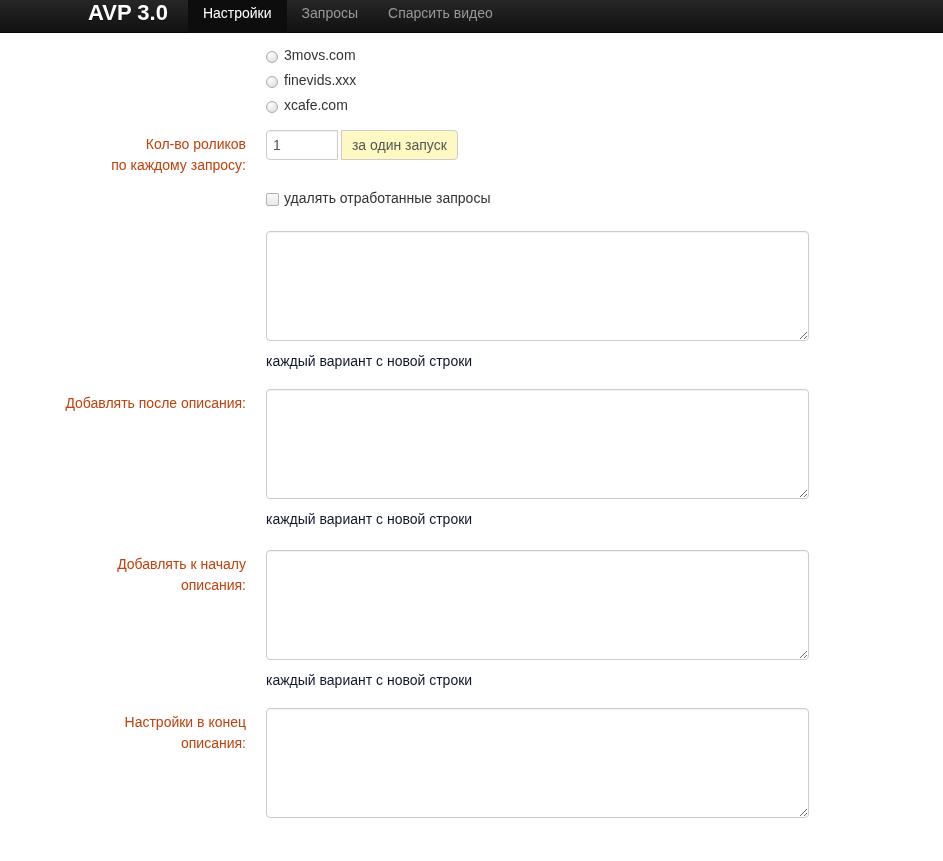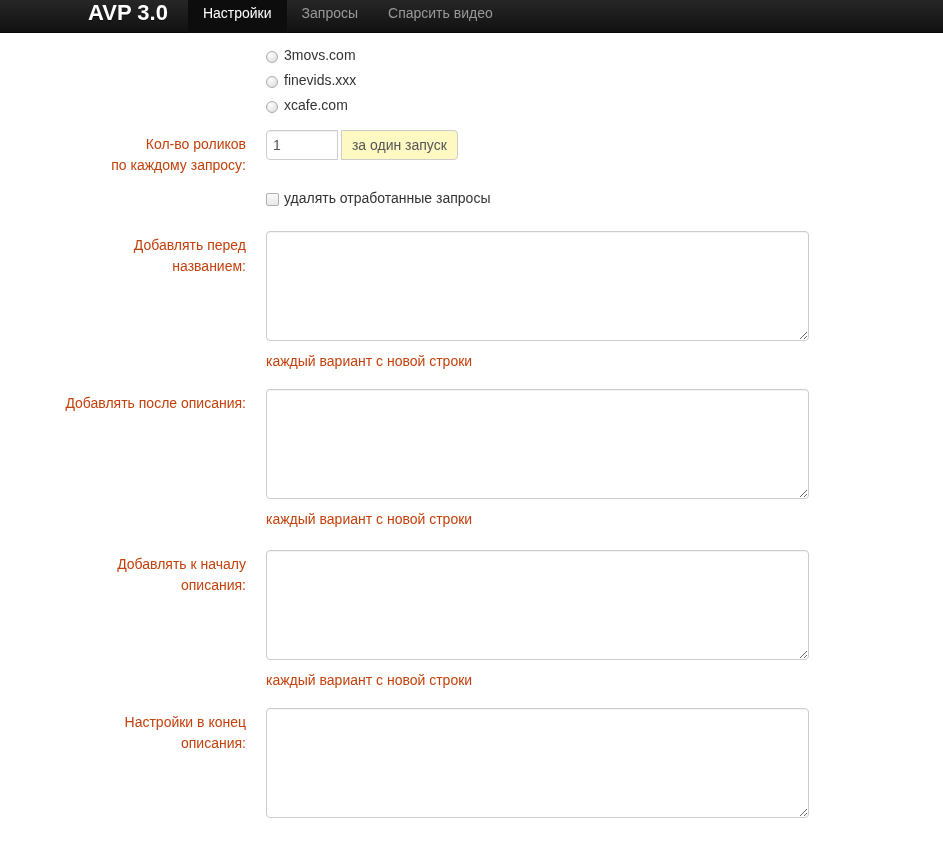--- a/index.html
+++ b/index.html
@@ -148,21 +148,21 @@
     font-family: "Liberation Sans", sans-serif;
     font-size: 14px;
     color: #555555;
     resize: both;
     outline: none;
     display: block;
     background: #ffffff;
   }
   .hint {
     margin-top: 12px;
-    color: #c2410c;
+    color: #0f172a;
     line-height: 16px;
   }
 </style>
 </head>
 <body>
 
 <div class="navbar">
   <div class="navbar-inner">
     <span class="brand">AVP 3.0</span>
     <ul class="nav">
@@ -208,22 +208,20 @@
   </div>
 
   <div class="group checkbox-group">
     <label class="check-row">
       <span class="checkbox-box"></span>
       <span>удалять отработанные запросы</span>
     </label>
   </div>
 
   <div class="group ta-group-1">
-    <div class="control-label">Добавлять перед
-названием:</div>
     <div class="controls">
       <textarea style=""></textarea>
       <div class="hint">каждый вариант с новой строки</div>
     </div>
   </div>
 
   <div class="group ta-group-2">
     <div class="control-label">Добавлять после описания:</div>
     <div class="controls">
       <textarea style=""></textarea>

